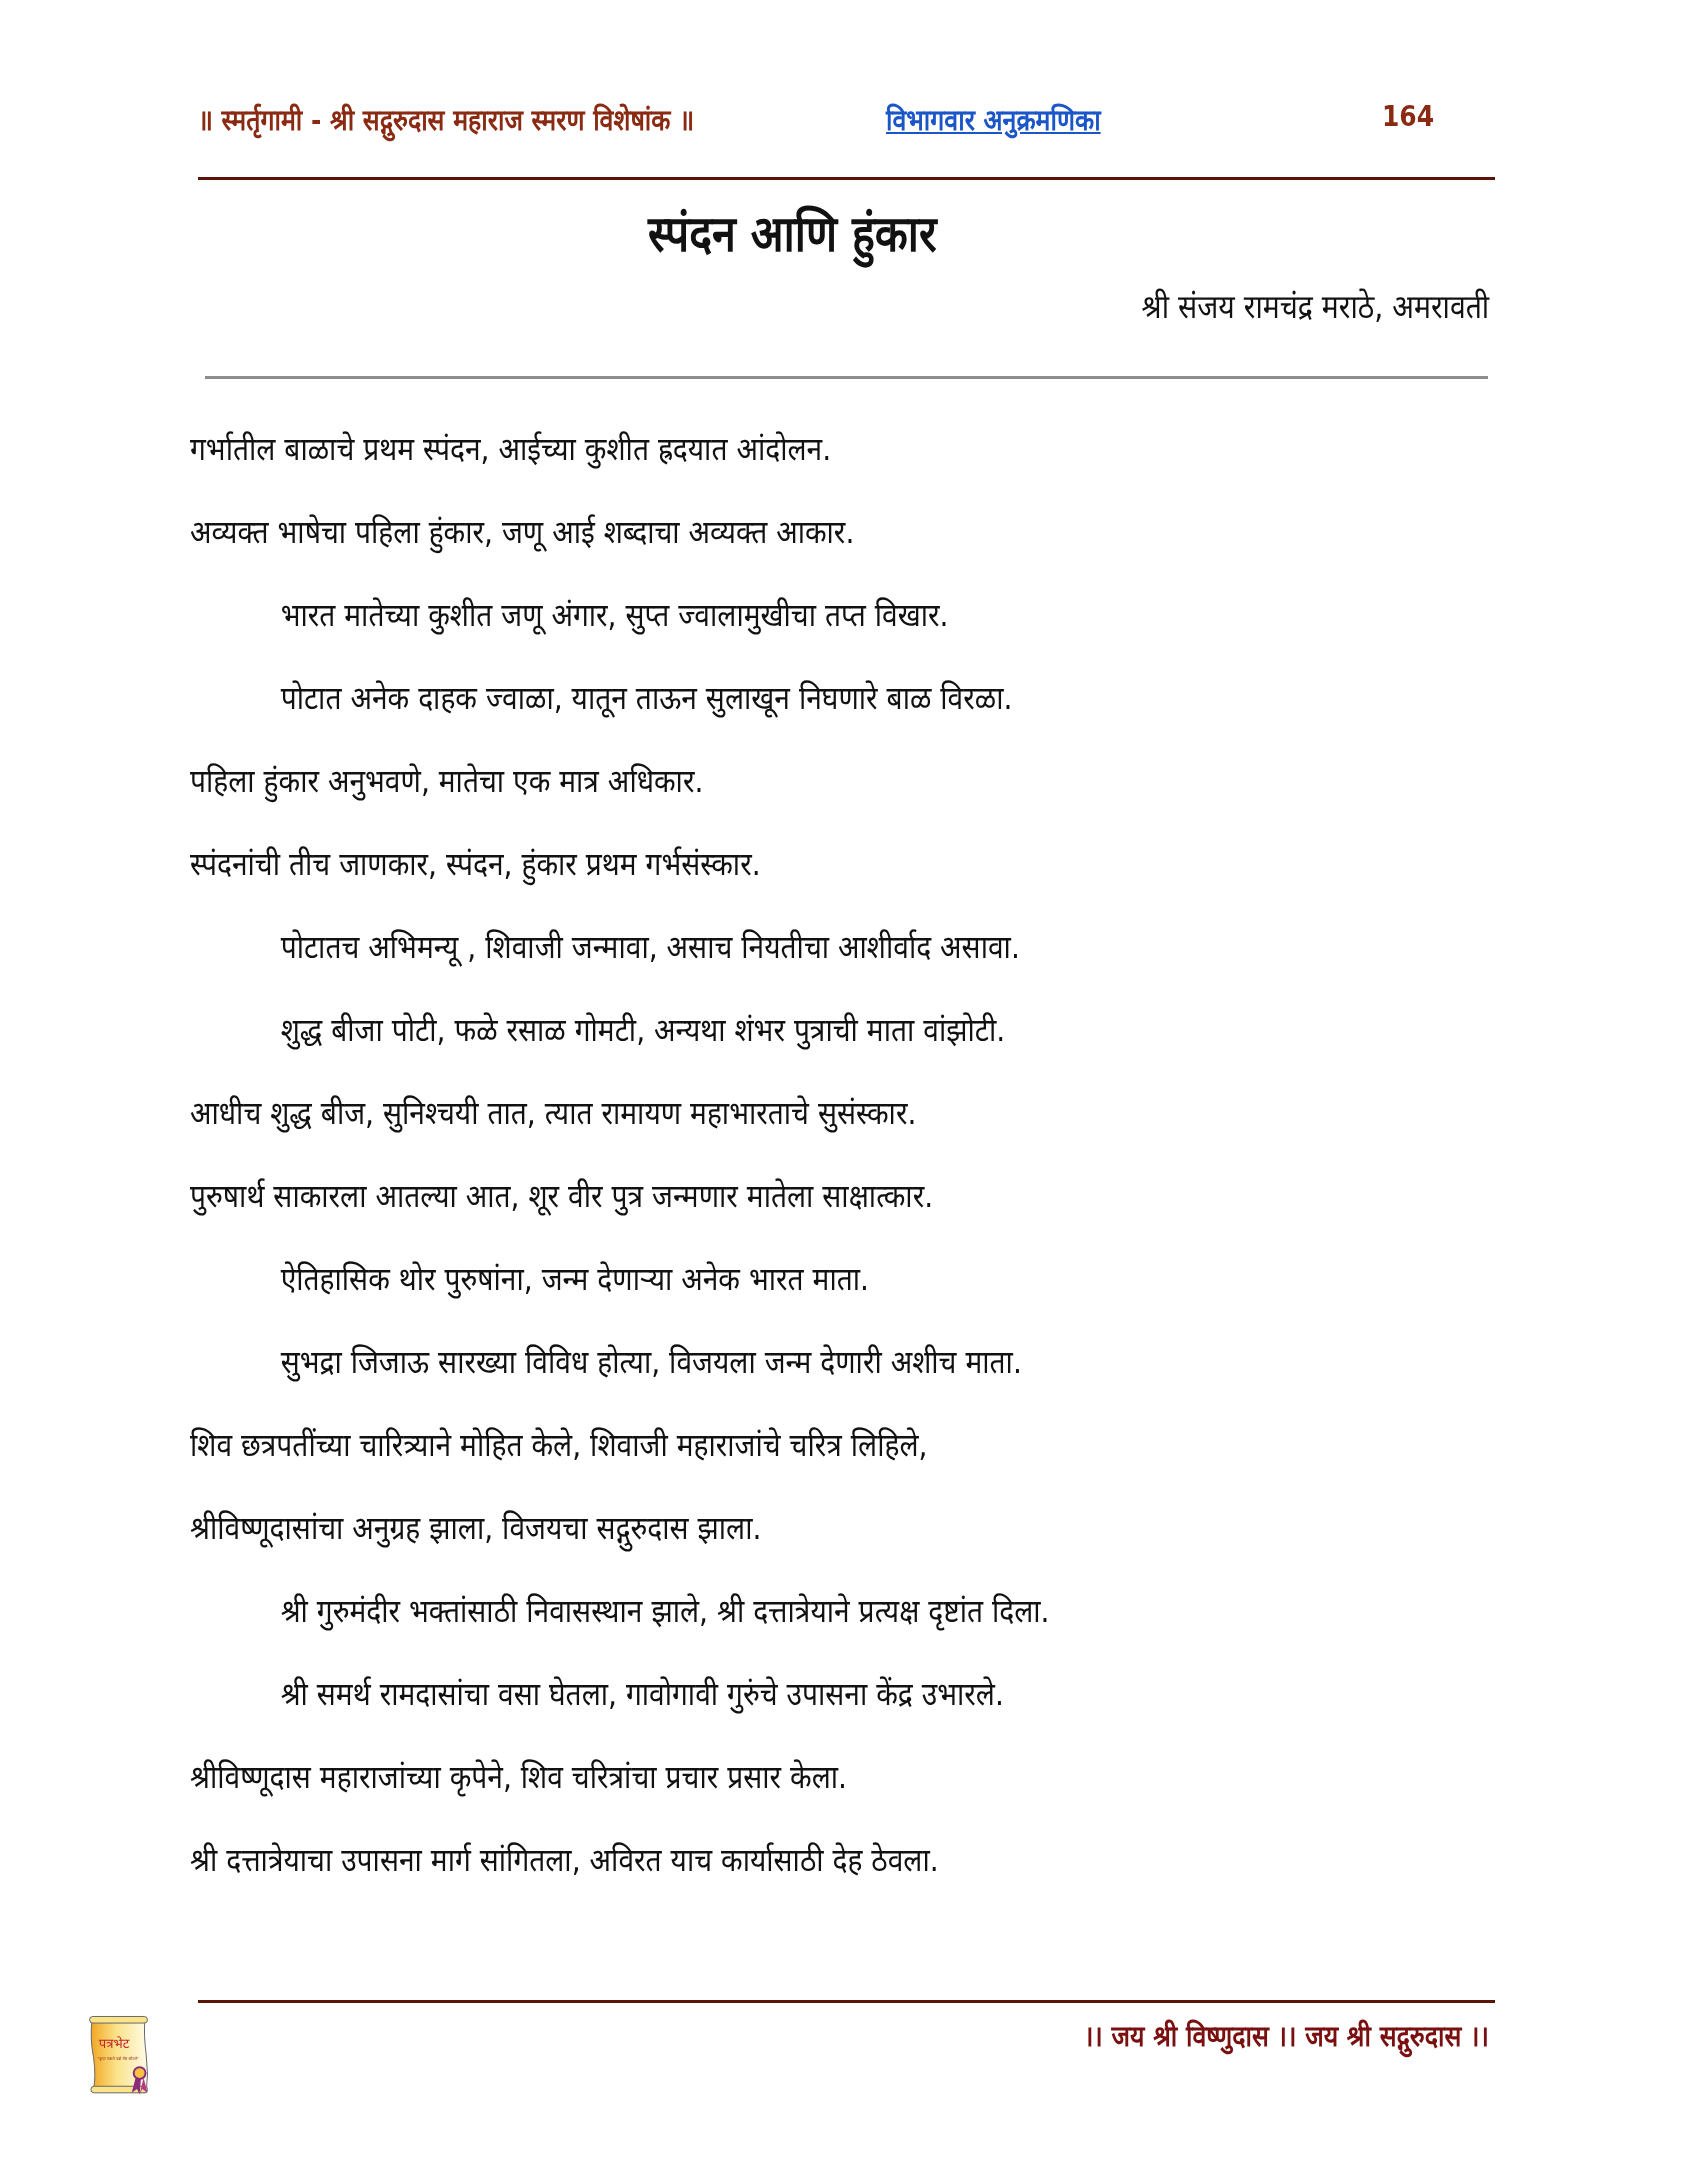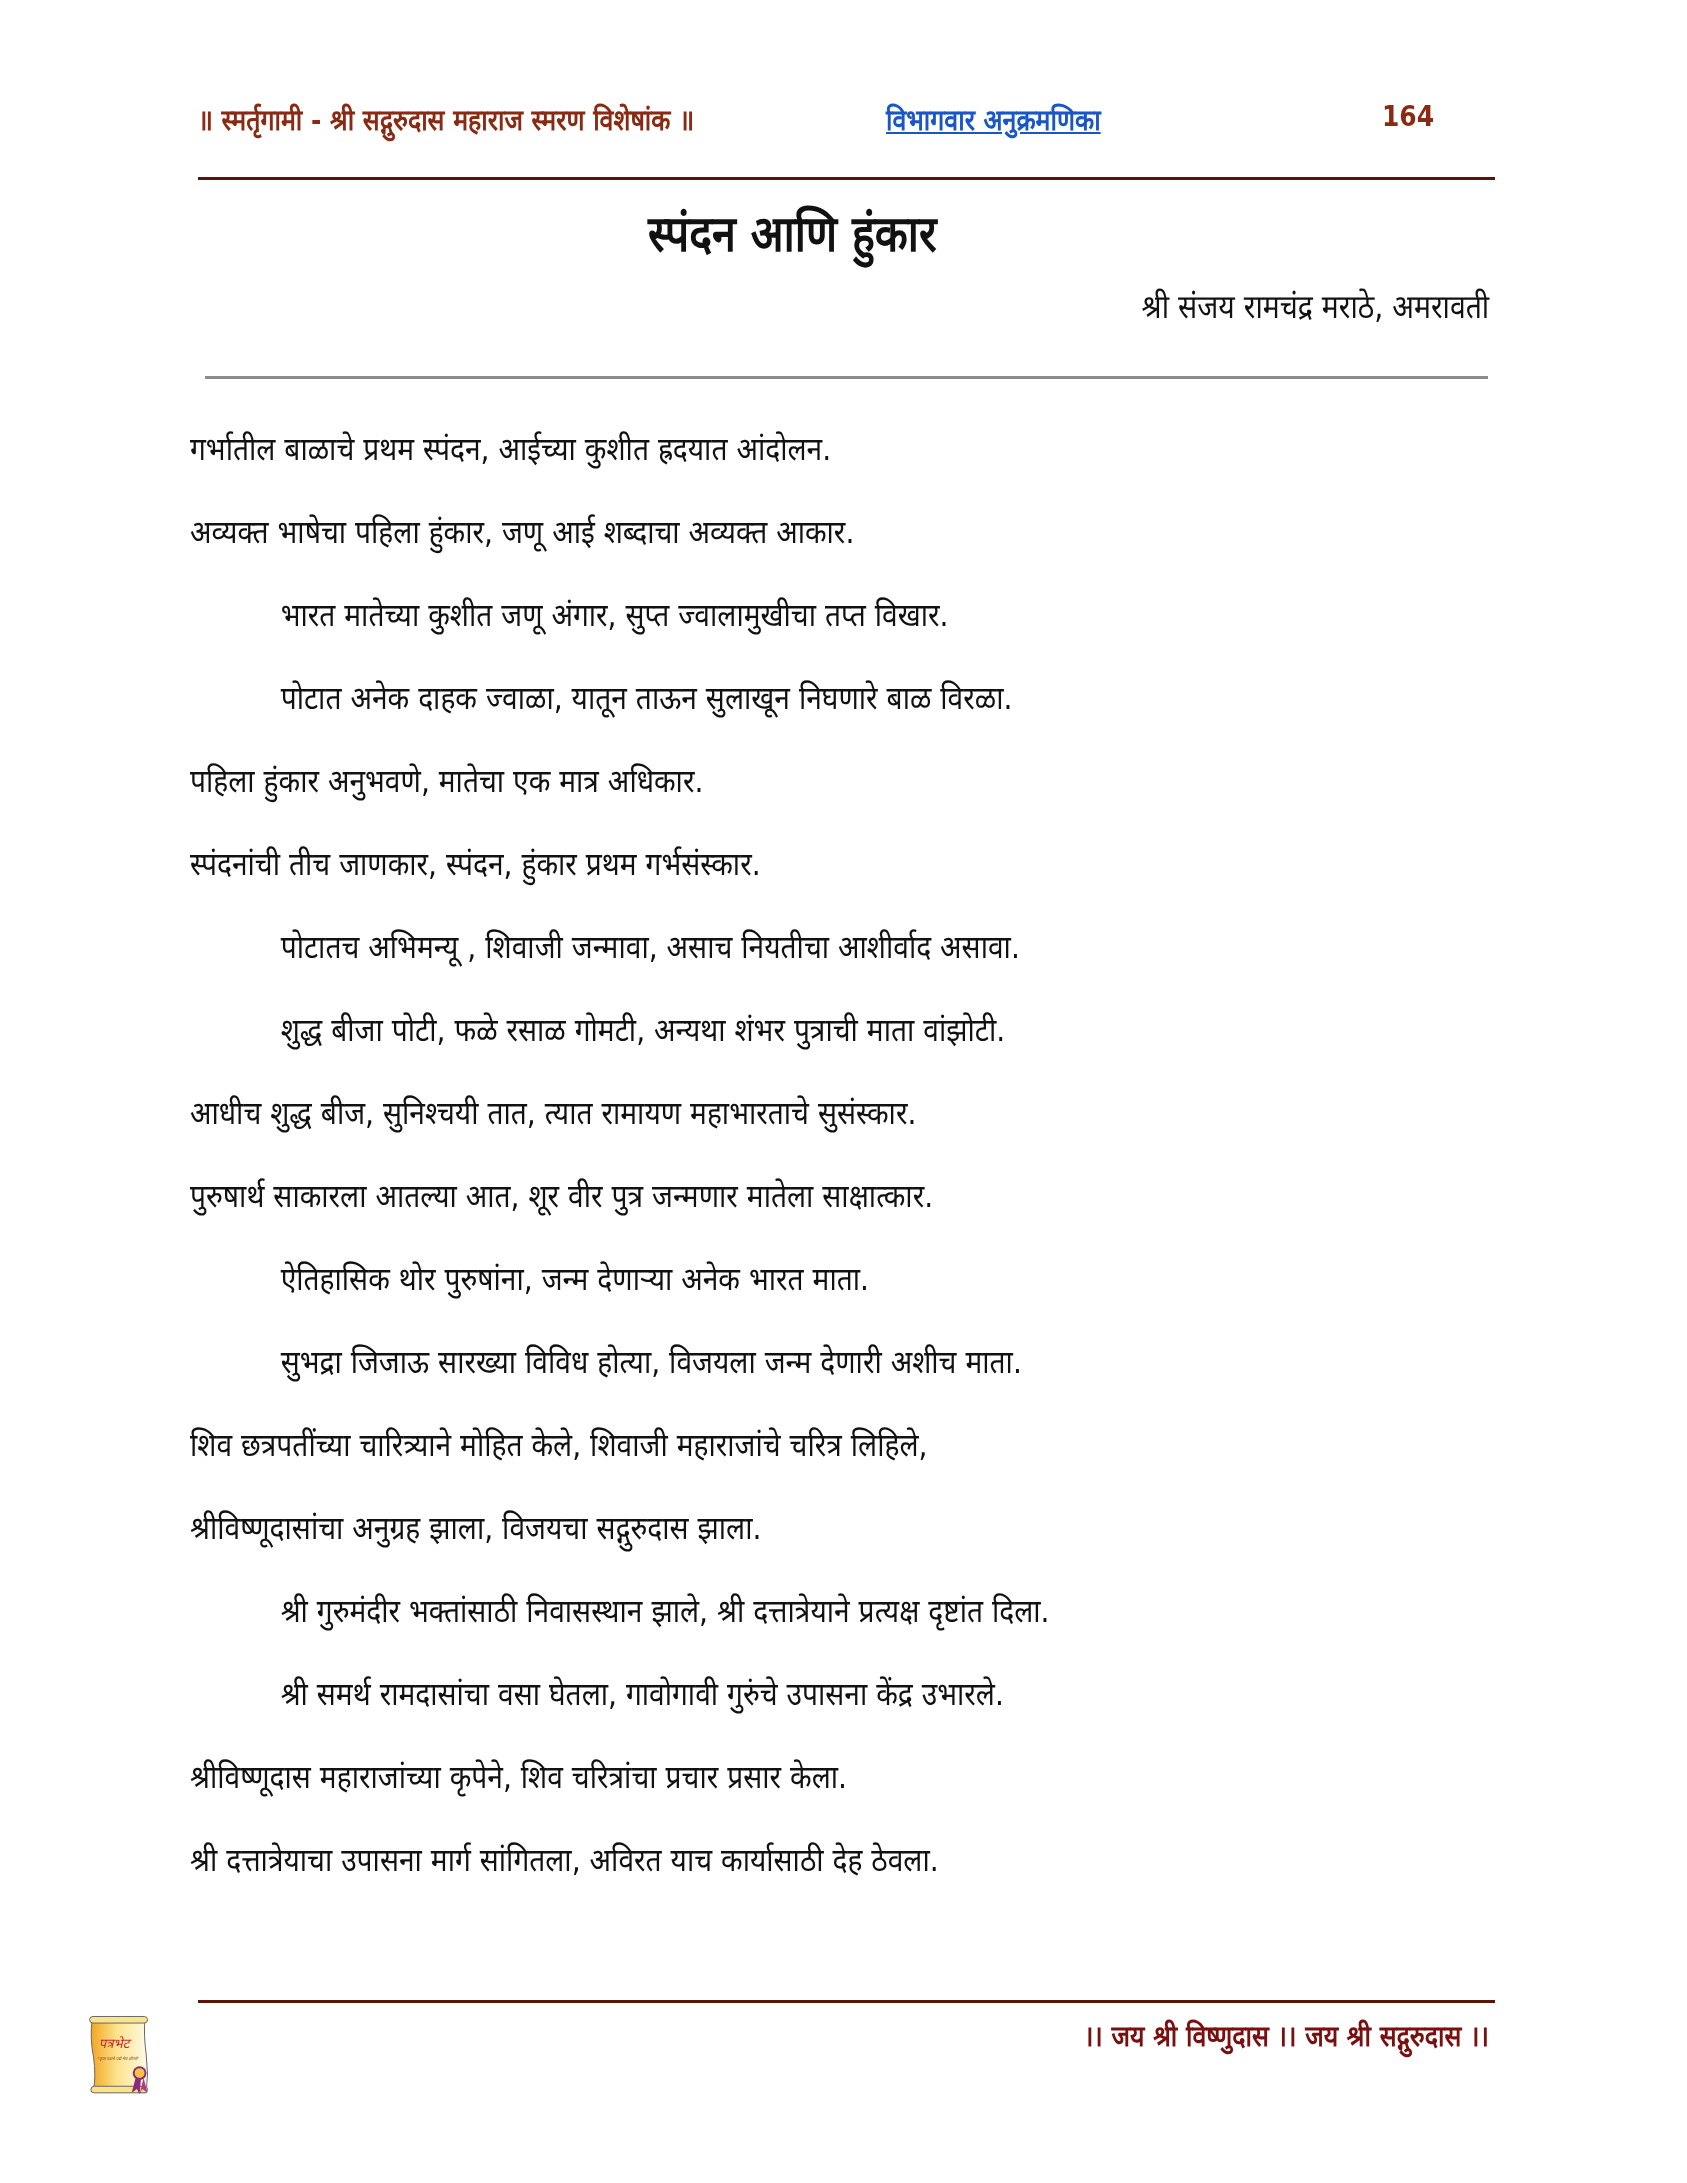--- a/index.html
+++ b/index.html
@@ -129,21 +129,20 @@
       white-space: nowrap;
       transform: scaleX(0.86);
       transform-origin: right center;
     }
     .logo {
       position: absolute;
       left: 83px;
       top: 2011px;
       width: 79px;
       height: 86px;
-      font-style: italic;
     }
   </style>
 </head>
 <body>
 
 <div class="header">
   <span class="header-title">॥ स्मर्तृगामी - श्री सद्गुरुदास महाराज स्मरण विशेषांक ॥</span>
   <a class="header-link">विभागवार अनुक्रमणिका</a>
   <span class="header-page">164</span>
 </div>

